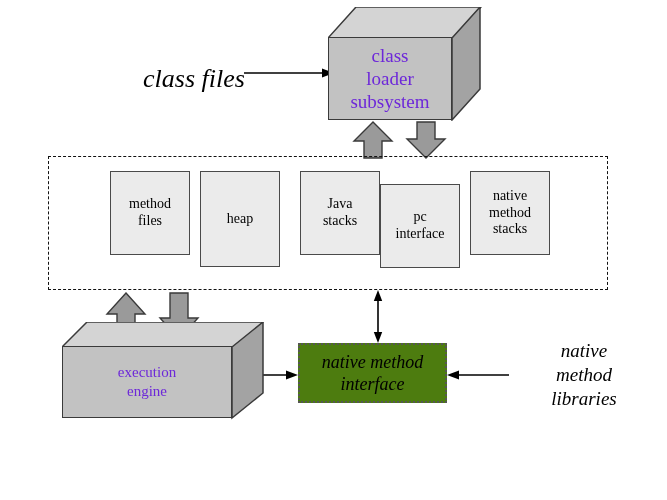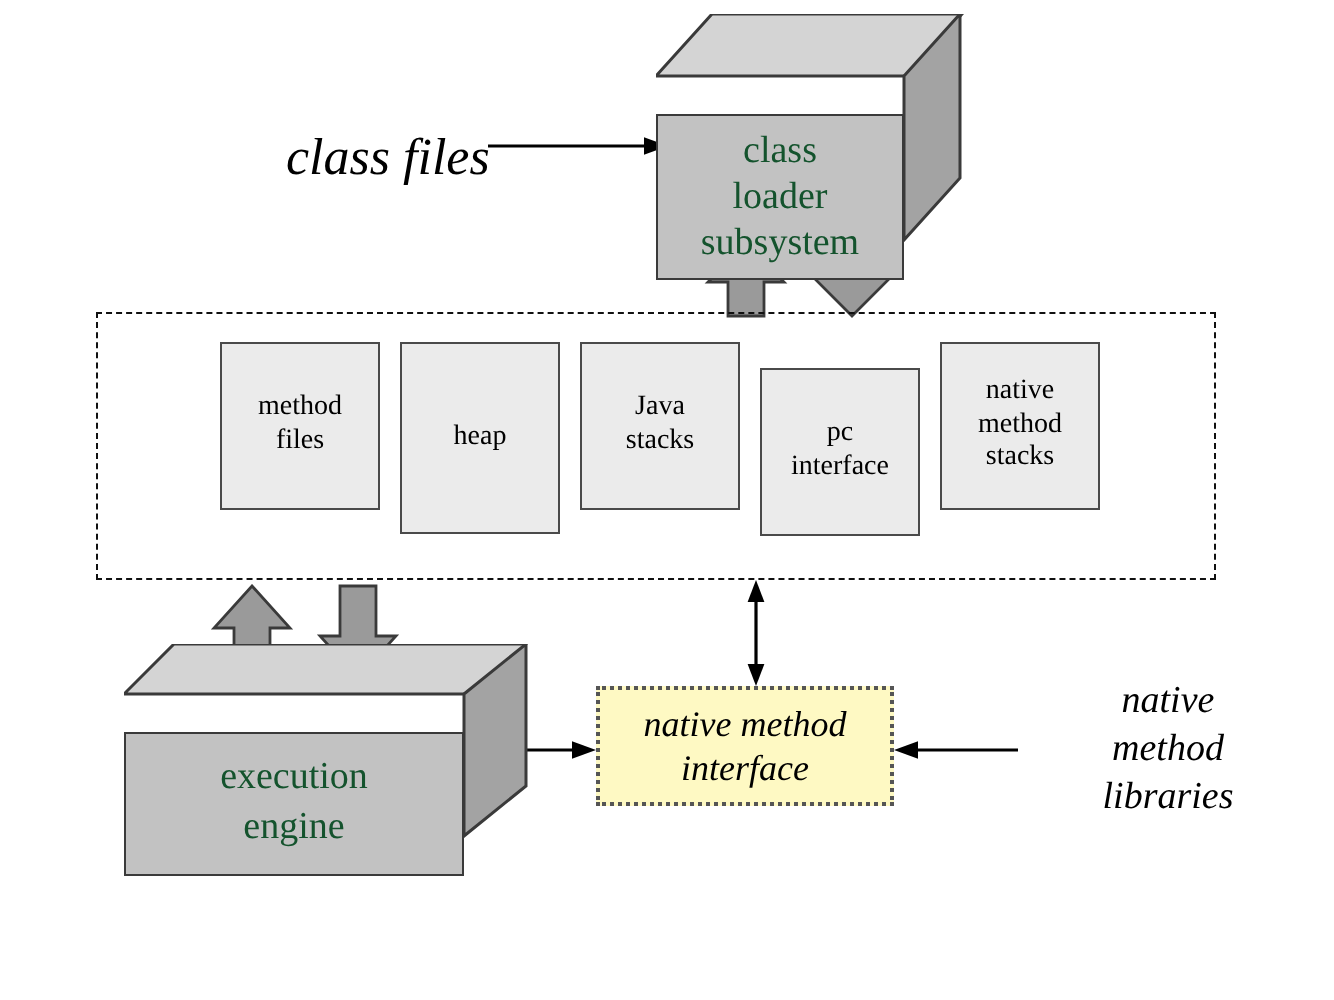--- a/index.html
+++ b/index.html
@@ -26,23 +26,22 @@
     line-height: 1.18;
   }
 
   
   .box3d { position: absolute; }
   .box3d .face-front {
     position: absolute;
     background: #c2c2c2;
     border: 1.5px solid #3a3a3a;
     box-sizing: border-box;
-    color: #14532d;
+    color: #6d28d9;
     z-index: 3;
-    margin-top: 20px;
   }
   .box3d .face-top,
   .box3d .face-side {
     position: absolute;
     z-index: 2;
   }
   .box3d .face-top svg,
   .box3d .face-side svg { display: block; }
 
   
@@ -64,21 +63,21 @@
     font-size: 19px;
     color: #000;
     white-space: nowrap;
   }
 
   
   #nmi-box {
     position: absolute;
     border: 2px dotted #555;
     box-sizing: border-box;
-    background: #fef9c3;
+    background: #4d7c0f;
     font-style: italic;
     font-size: 18px;
     color: #000;
   }
 
   
   .italic-label {
     position: absolute;
     font-style: italic;
     color: #000;
@@ -151,21 +150,21 @@
       <div>files</div>
     </div>
   </div>
 
   <div class="rt-box ctr" style="left:200px; top:171px; width:80px; height:96px;">
     <div>
       <div>heap</div>
     </div>
   </div>
 
-  <div class="rt-box ctr" style="left:290px; top:171px; width:80px; height:84px;">
+  <div class="rt-box ctr" style="left:300px; top:171px; width:80px; height:84px;">
     <div>
       <div>Java</div>
       <div>stacks</div>
     </div>
   </div>
 
   <div class="rt-box ctr" style="left:380px; top:171px; width:80px; height:84px;margin-top:13px;">
     <div>
       <div>pc</div>
       <div>interface</div>
@@ -201,21 +200,21 @@
       </svg>
     </div>
 
     <div class="face-side" style="left:231px; top:322px;">
       <svg width="34" height="98" viewBox="0 0 34 98">
         <polygon points="1,25 32,0 32,71 1,96" fill="#a3a3a3" stroke="#3a3a3a" stroke-width="1.5"></polygon>
       </svg>
     </div>
 
     <div class="face-front ctr" style="left:62px; top:346px; width:170px; height:72px;">
-      <div style="font-size:19px; line-height:1.3;">
+      <div style="font-size:15px; line-height:1.3;">
         <div>execution</div>
         <div>engine</div>
       </div>
     </div>
   </div>
 
   <div id="nmi-box" class="ctr" style="left:298px; top:343px; width:149px; height:60px;">
     <div style="line-height:1.25;">
       <div>native method</div>
       <div>interface</div>

